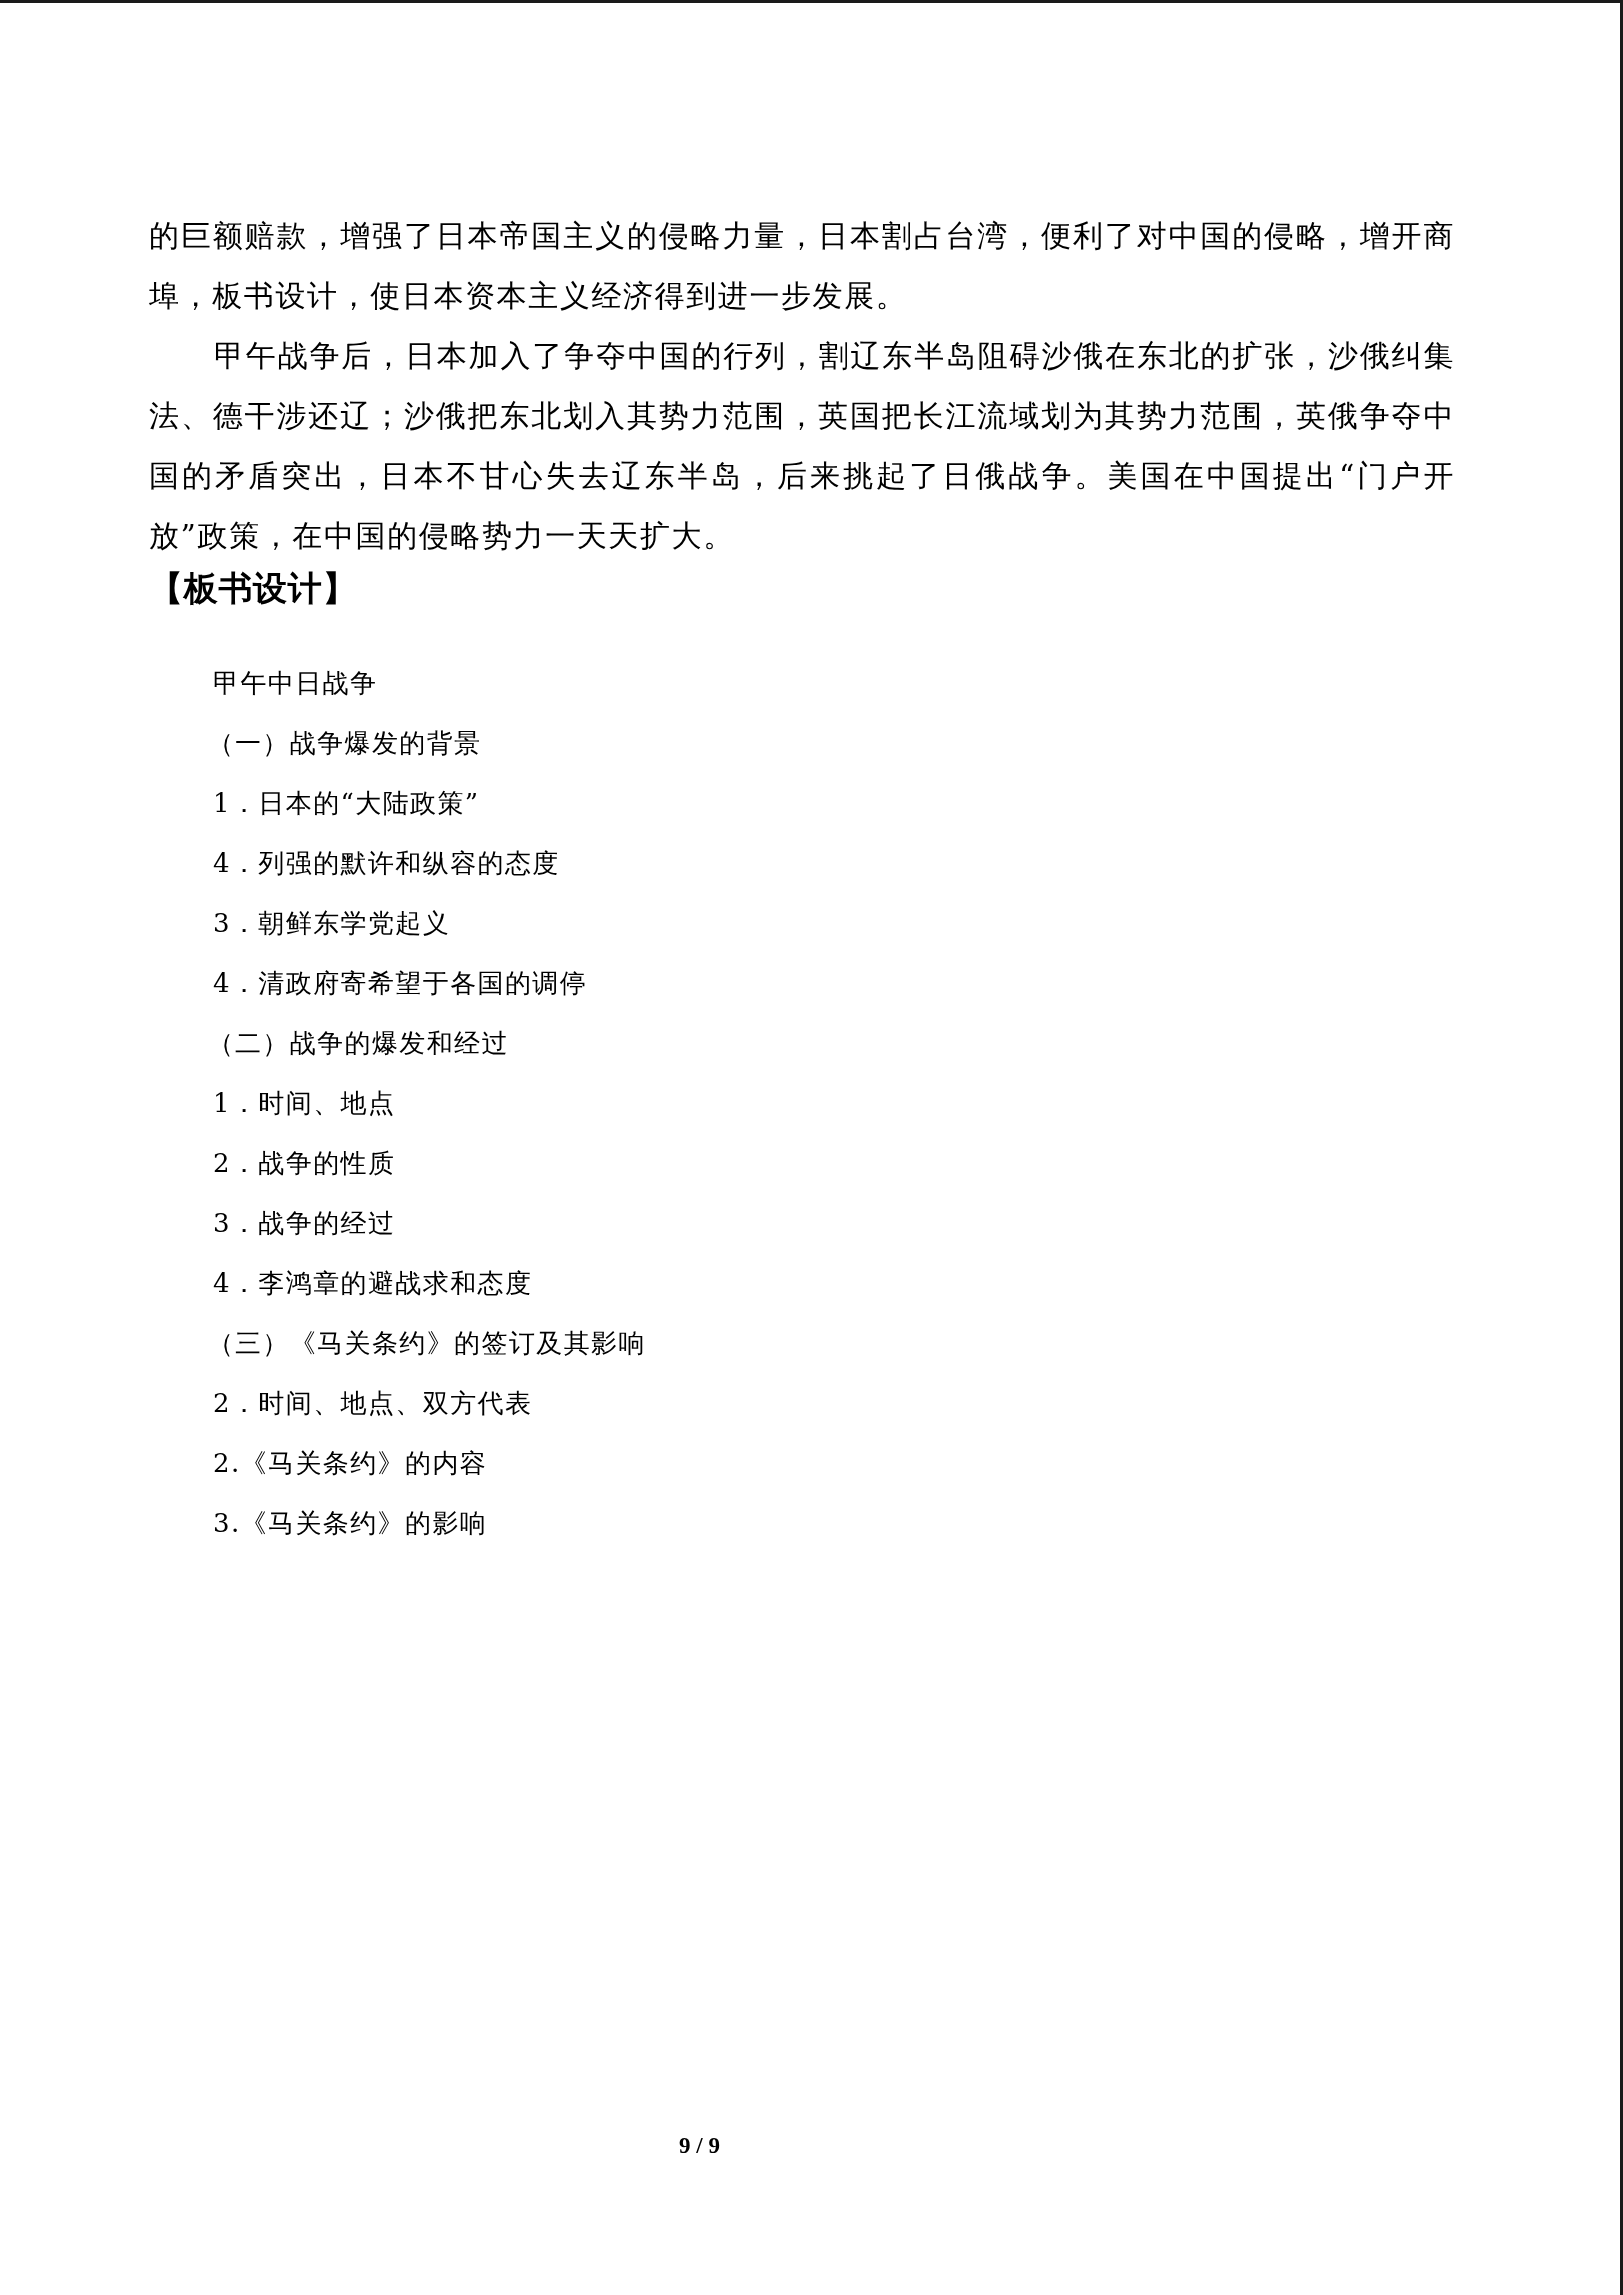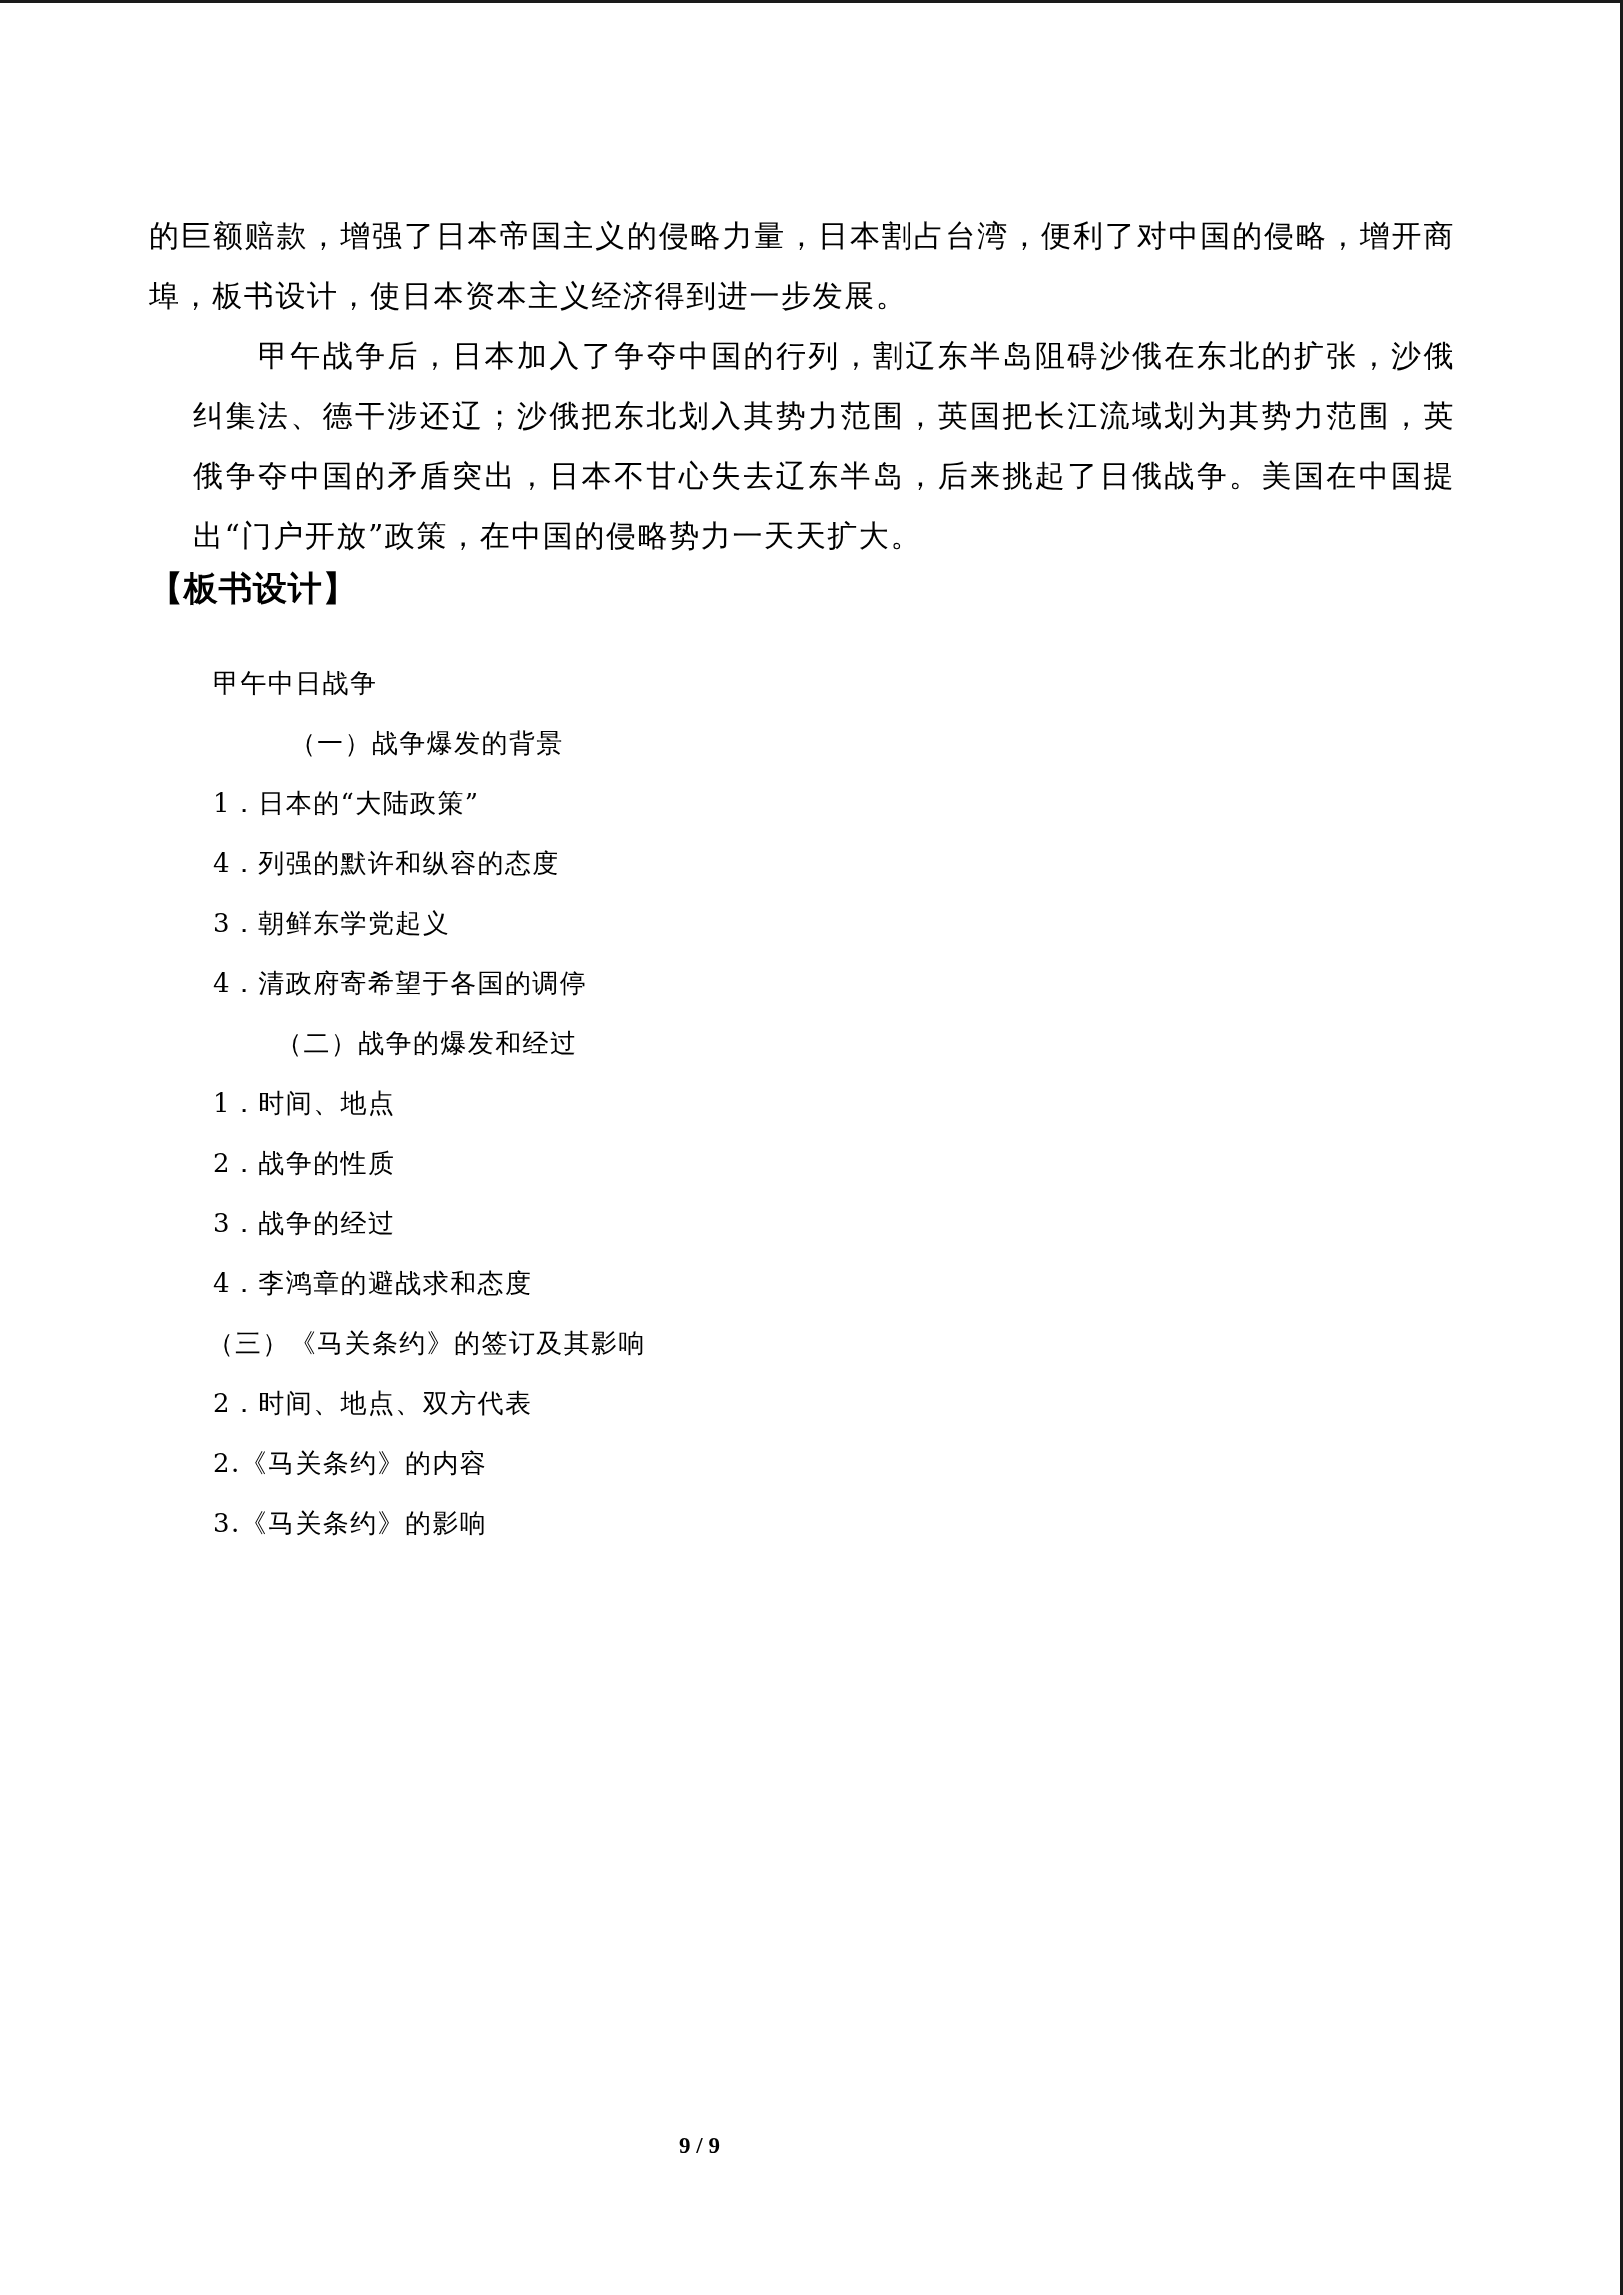--- a/index.html
+++ b/index.html
@@ -35,21 +35,20 @@
       font-size: 30px;
       line-height: 60px;
       letter-spacing: 1.6px;
       text-align: justify;
     }
     .body-text p {
       margin: 0;
     }
     .body-text p.indent {
       text-indent: 65px;
-      margin-left: 44px;
     }
     .section-heading {
       position: absolute;
       left: 149px;
       top: 566px;
       font-size: 34px;
       line-height: 44px;
       font-weight: bold;
       font-family: "DejaVu Sans", "Liberation Sans", sans-serif;
       letter-spacing: 0.7px;
@@ -61,21 +60,20 @@
       font-size: 26px;
       line-height: 60px;
       letter-spacing: 1.4px;
     }
     .outline .row {
       white-space: nowrap;
       height: 60px;
     }
     .outline .row.level-1 {
       margin-left: -5.5px;
-      text-align: center;
     }
     .page-number {
       position: absolute;
       left: 0;
       width: 1399px;
       top: 2133px;
       text-align: center;
       font-size: 23px;
       font-weight: bold;
       font-family: "Liberation Serif", "DejaVu Serif", serif;

